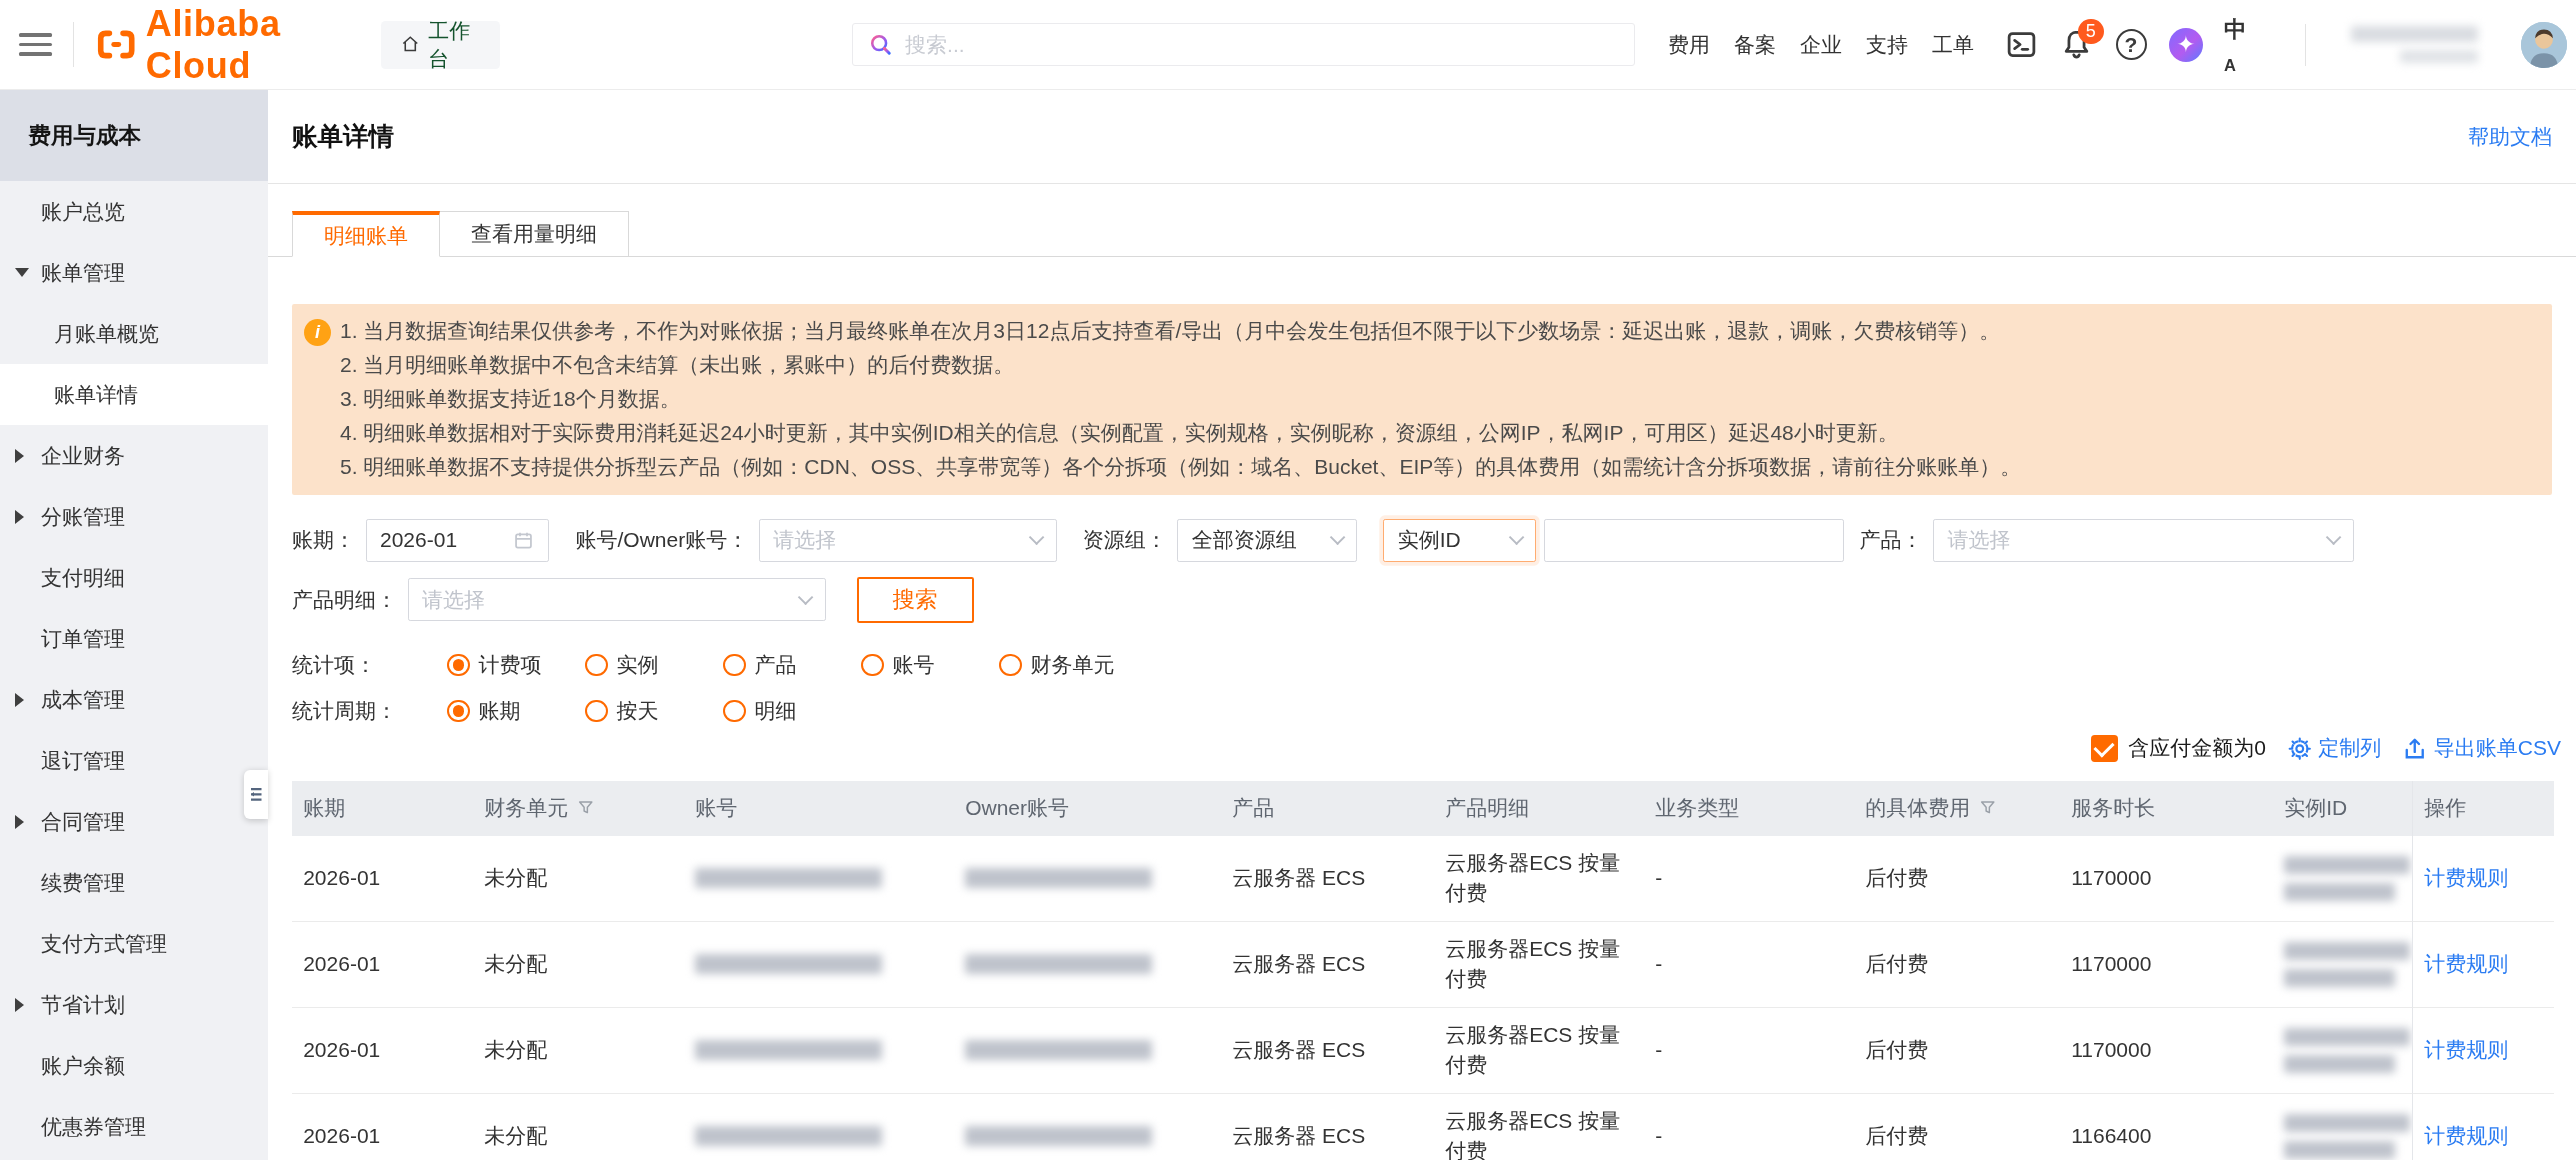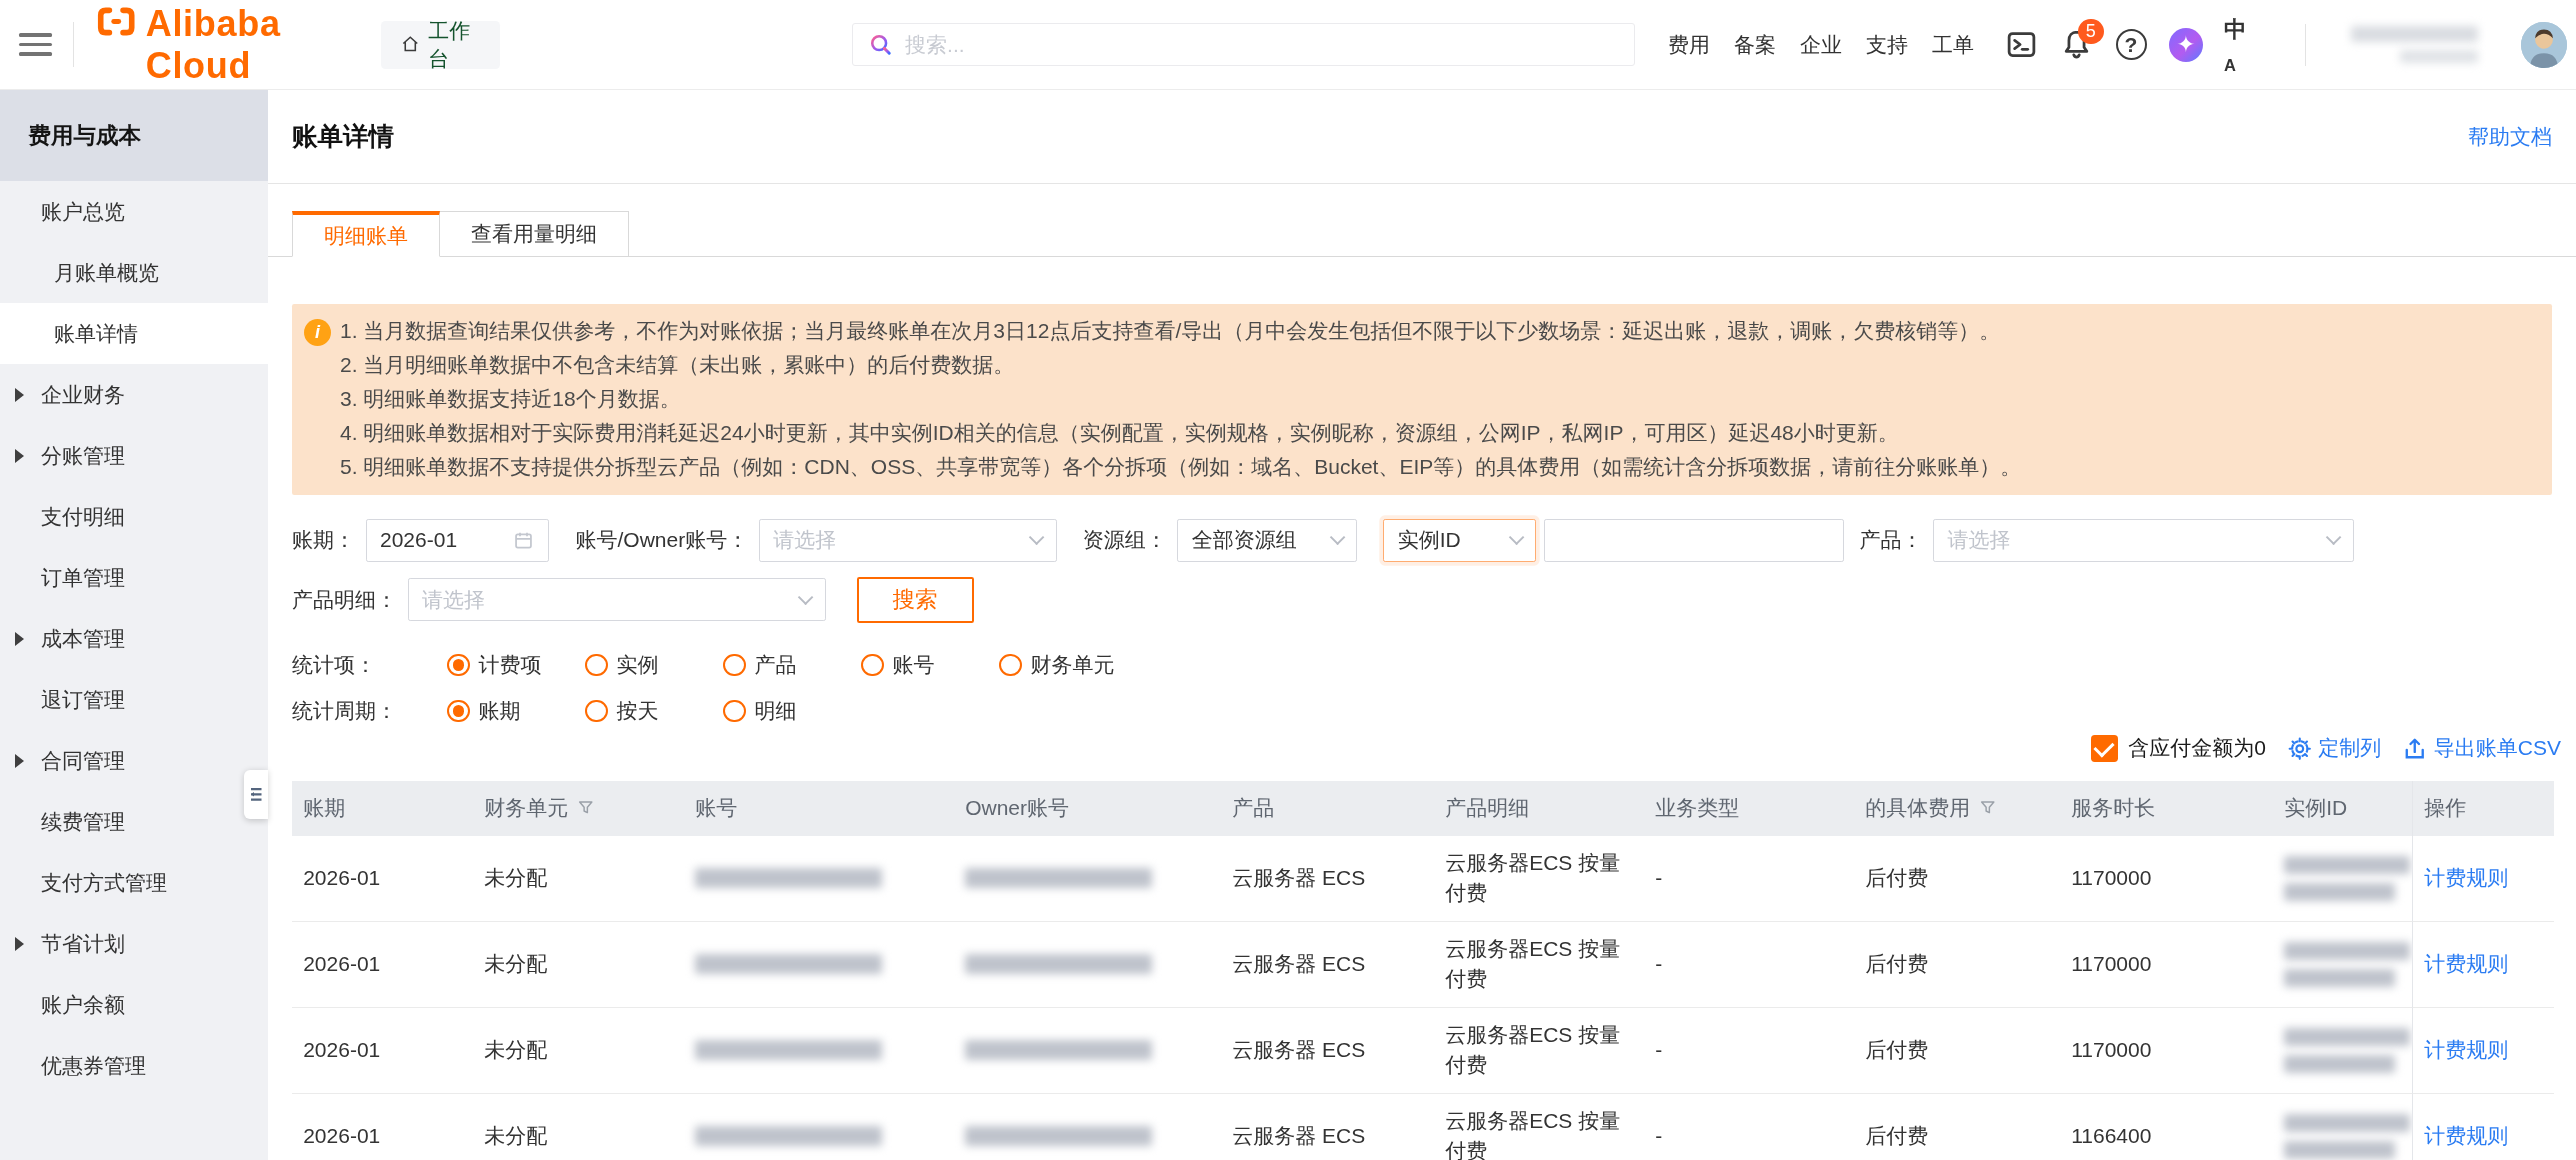--- a/index.html
+++ b/index.html
@@ -5,21 +5,21 @@
   *{margin:0;padding:0;box-sizing:border-box}
   html,body{width:2576px;height:1161px;overflow:hidden;background:#fff;
     font-family:"Liberation Sans","DejaVu Sans",sans-serif;color:#333;font-size:21px}
 
   
   .topbar{height:90px;display:flex;align-items:center;background:#fff;
     border-bottom:0.7px solid #ececec;padding-left:19px;position:relative}
   .burger{width:33px;cursor:pointer}
   .burger span{display:block;width:33px;height:3.7px;background:#737373;border-radius:1.5px;margin:6px 0}
   .tb-divider{width:1.5px;height:45px;background:#e3e3e3;margin-left:21px}
-  .logo{display:flex;margin-left:22.5px}
+  .logo{display:flex;align-items:center;margin-left:22.5px}
   .logo-text{color:#ff6a00;font-size:36px;font-weight:bold;margin-left:10.5px;letter-spacing:0.7px}
   .workbench{margin-left:25.5px;height:48px;background:#f5f6f8;border-radius:4.5px;display:flex;
     align-items:center;padding:0 19.5px;cursor:pointer;color:#14532d}
   .workbench span{margin-left:9px}
   .searchbox{margin-left:352px;width:925px;height:43px;border:1.5px solid #ebebee;border-radius:3px;
     display:flex;align-items:center;padding:0 15px;background:#fff}
   .searchbox input{border:none;outline:none;font-size:21px;margin-left:12px;flex:1;color:#333;background:transparent}
   .searchbox input::placeholder{color:#c8cbd2}
   .tb-right{display:flex;align-items:center;margin-left:33px;gap:24px}
   .tb-link{color:#333;cursor:pointer;white-space:nowrap}
@@ -215,20 +215,24 @@
 </div>
 
 <div class="app">
 
   <div class="sidebar">
     <div class="side-title">费用与成本</div>
 
     <div class="side-item">
         <span>账户总览</span>
       </div>
+    <div class="side-item">
+        <span class="tri tri-down"></span>
+        <span>账单管理</span>
+      </div>
     <div class="side-item child">
         <span>月账单概览</span>
       </div>
     <div class="side-item child active">
         <span>账单详情</span>
       </div>
     <div class="side-item">
         <span class="tri tri-right"></span>
         <span>企业财务</span>
       </div>

